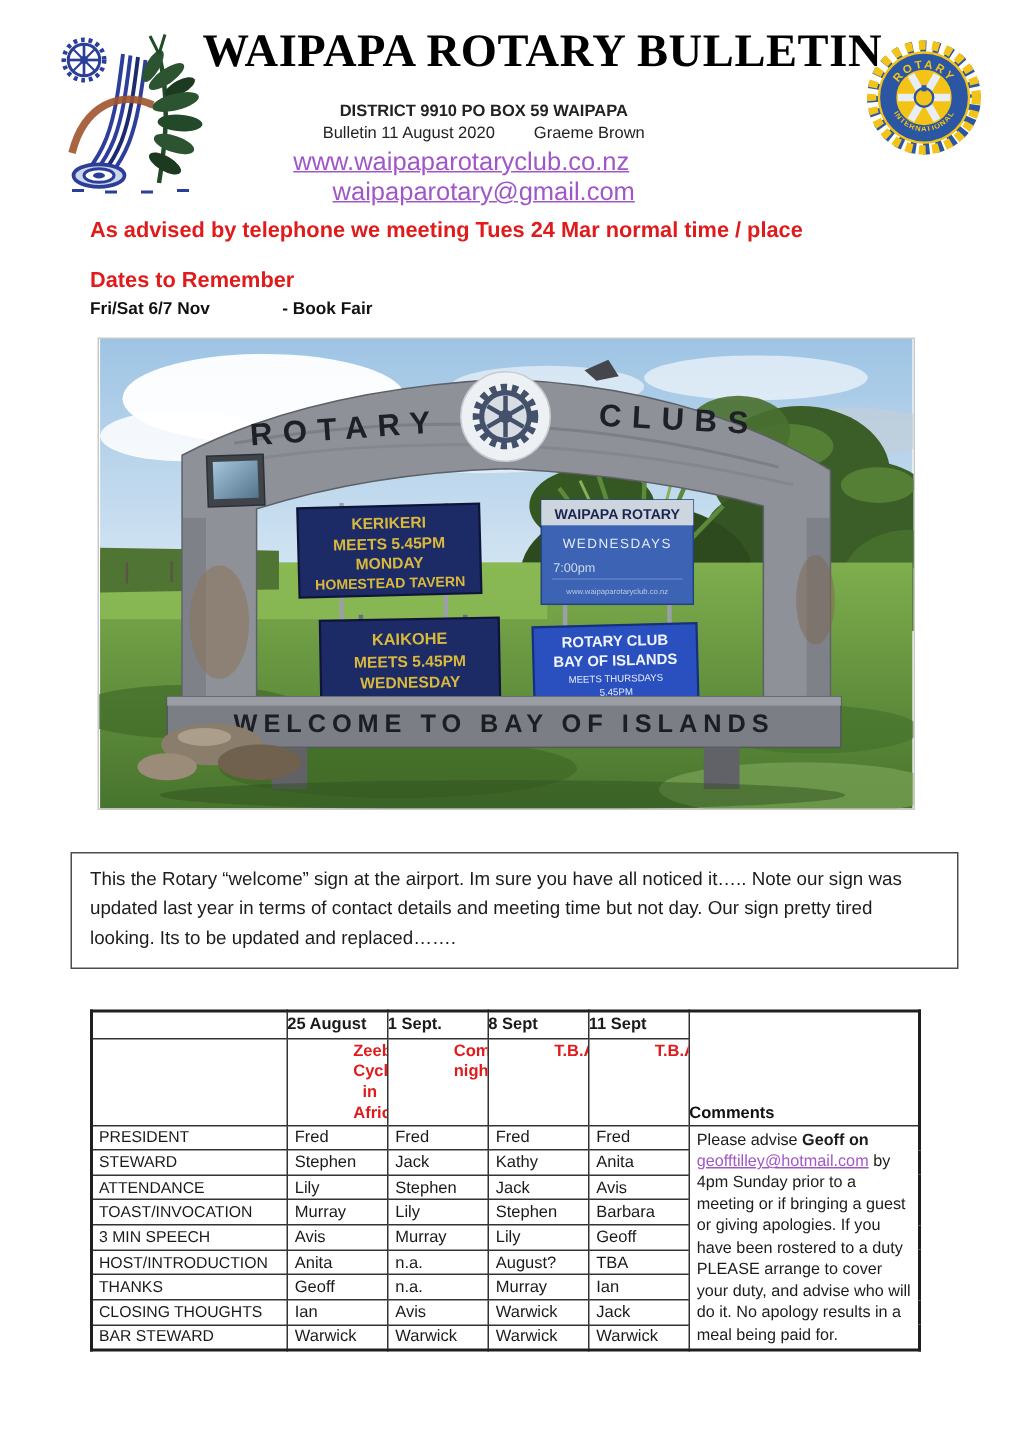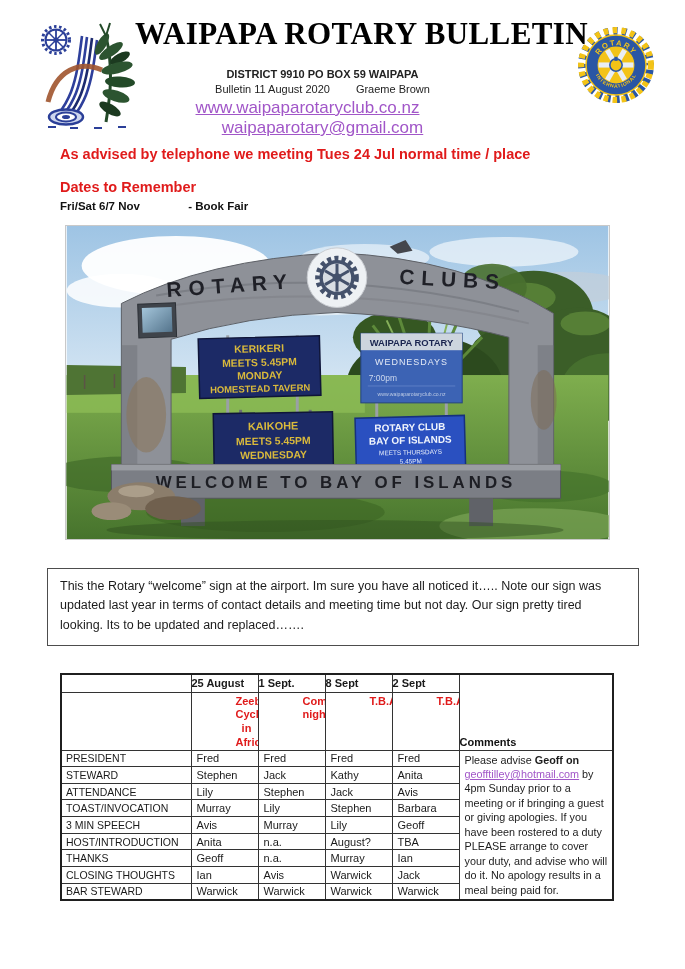--- a/index.html
+++ b/index.html
@@ -119,21 +119,21 @@
       <line x1="38" y1="38" x2="46.5" y2="52.7"></line>
       <line x1="38" y1="38" x2="29.5" y2="52.7"></line>
     <line x1="38" y1="38" x2="21" y2="38"></line>
       <line x1="38" y1="38" x2="29.5" y2="23.3"></line>
       <line x1="38" y1="38" x2="46.5" y2="23.3"></line>
   </g>
   <circle cx="38" cy="38" r="6" fill="#f3c317" stroke="#2a56a4" stroke-width="1.5"></circle>
   <rect x="36.4" y="30" width="3.2" height="4" fill="#2a56a4"></rect>
 </svg>
 
-<div class="alert-line">As advised by telephone we meeting Tues 24 Jul normal time / place</div>
+<div class="alert-line">As advised by telephone we meeting Tues 24 Mar normal time / place</div>
 <div class="dates-heading">Dates to Remember</div>
 <div class="date-row">
   <span class="when">Fri/Sat 6/7 Nov</span>
   <span>- Book Fair</span>
 </div>
 
 <figure class="photo-wrap">
 <svg width="543" height="313" viewBox="0 0 545 315" font-family="Liberation Sans, sans-serif">
   <defs>
     <linearGradient id="sky" x1="0" y1="0" x2="0" y2="1">
@@ -307,21 +307,21 @@
         <col style="width:67px">
         <col style="width:67px">
         <col style="width:154px">
       </colgroup>
   <tbody>
         <tr class="dates-row">
     <td class="role"></td>
     <td>25 August</td>
     <td>1 Sept.</td>
     <td>8 Sept</td>
-    <td>2 Sept</td>
+    <td>11 Sept</td>
     <td class="comments-head" rowspan="2">Comments</td>
   </tr>
   <tr class="program-row">
     <td class="role"></td>
     <td>Zeeb Cycling in Africa</td>
     <td>Committee night</td>
     <td>T.B.A.</td>
     <td>T.B.A.</td>
   </tr>
   <tr class="role-row">

